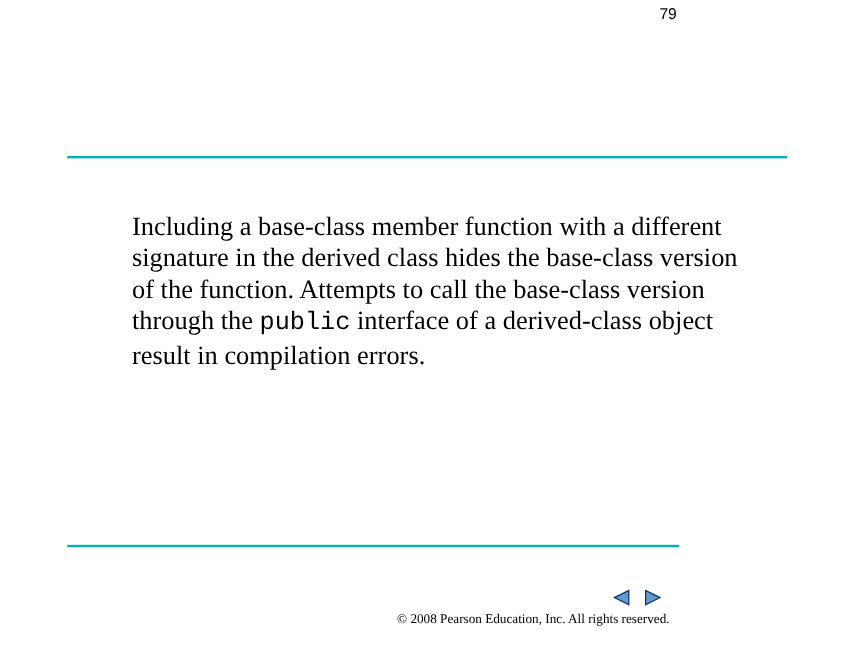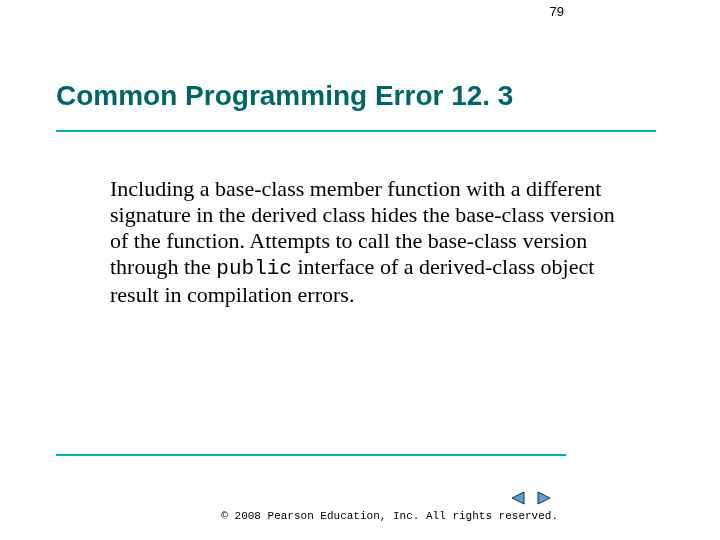--- a/index.html
+++ b/index.html
@@ -56,21 +56,21 @@
     width: 510px;
     height: 0;
     border-top: 2px solid #00b3b3;
   }
   .footer {
     position: absolute;
     bottom: 18px;
     right: 12px;
     font-size: 11px;
     color: #000;
-    font-family: Liberation Mono, monospace;
+    font-family: Liberation Serif, serif;
   }
   .nav {
     position: absolute;
     bottom: 34px;
     right: 16px;
     display: flex;
     gap: 6px;
   }
   .nav-btn {
     width: 20px;
@@ -82,21 +82,20 @@
   }
   .nav-btn svg { display: block; }
 </style>
 </head>
 <body>
 
 <div class="slide">
 
   <div class="page-num">79</div>
 
-  <div class="title">Common Programming Error 12. 3</div>
 
   <div class="title-rule"></div>
 
   <div class="body-text">
     <span>Including a base-class member function with a different signature in the derived class hides the base-class version of the function. Attempts to call the base-class version through the </span><span class="code">public</span><span> interface of a derived-class object result in compilation errors.</span>
   </div>
 
   <div class="bottom-rule"></div>
 
   <div class="nav">

